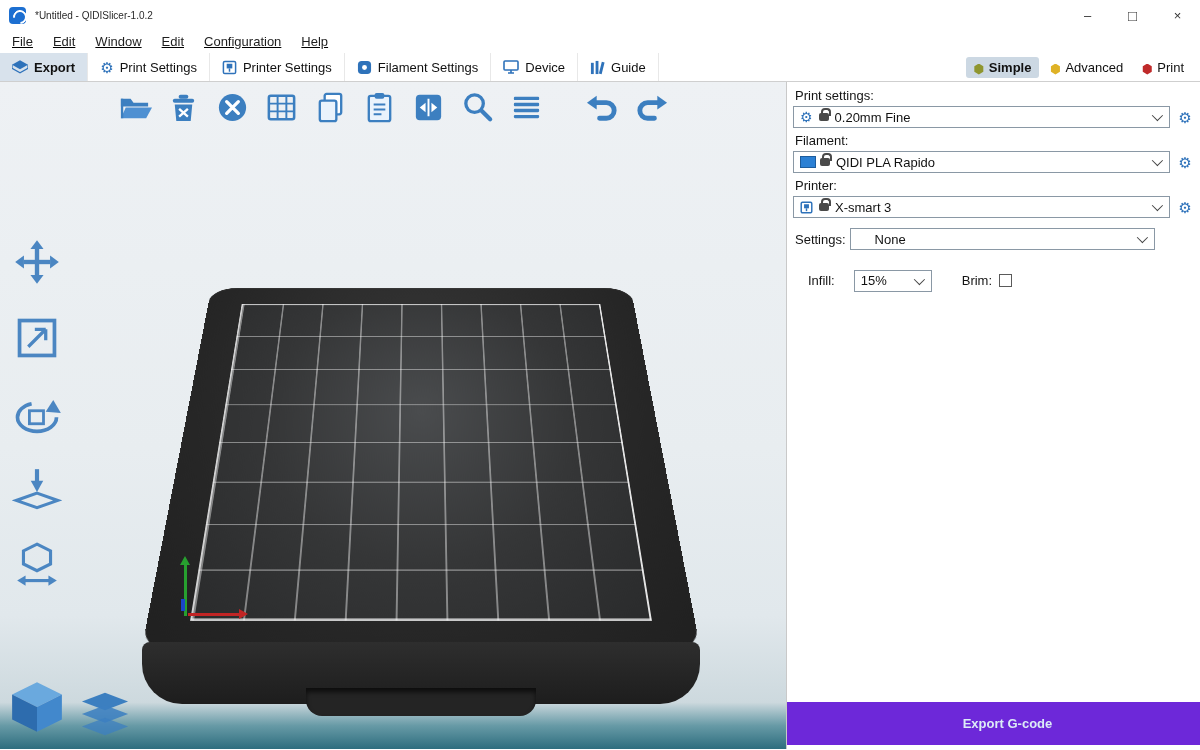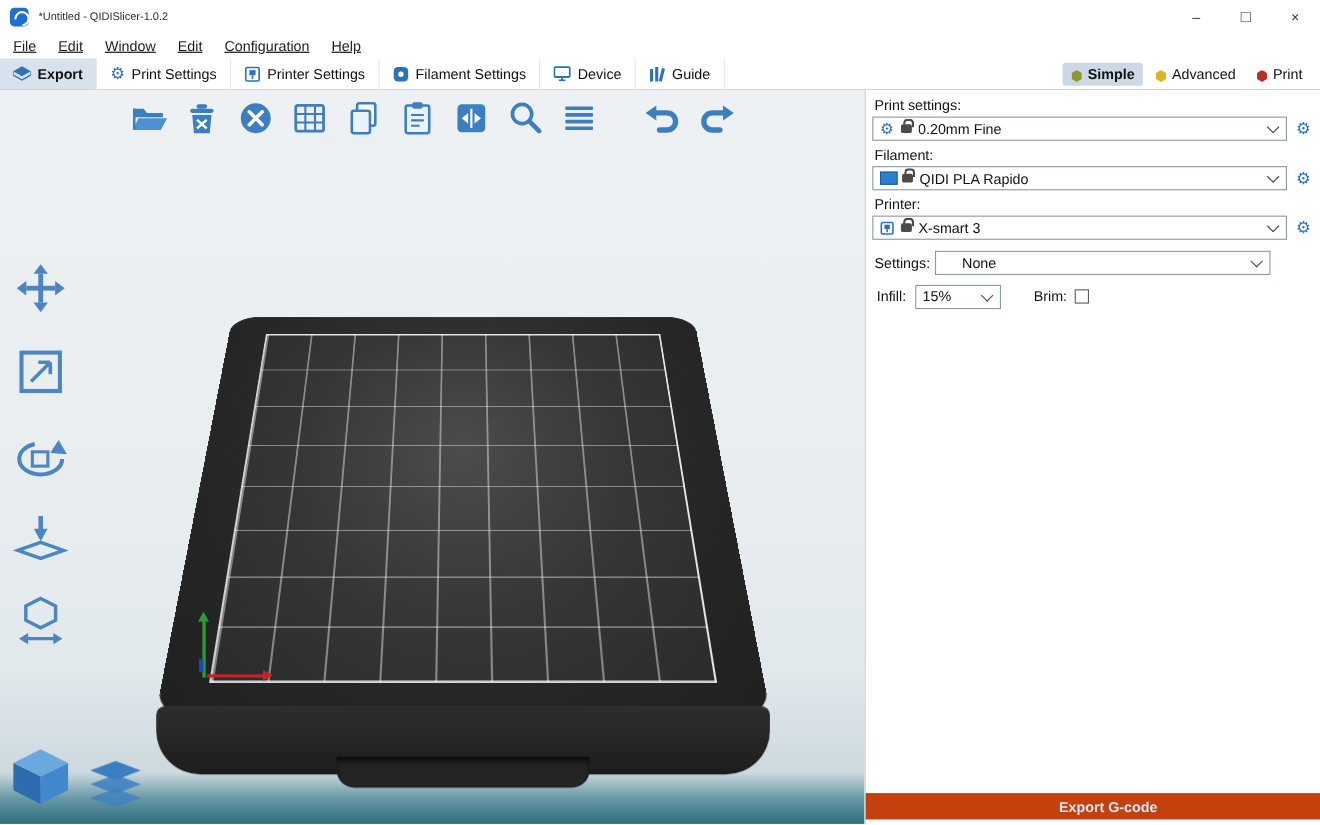--- a/index.html
+++ b/index.html
@@ -104,22 +104,22 @@
   .supports-row .side-label { margin:0 4px 0 2px; }
   .supports-combo { flex:1; margin-right:39px; }
   .supports-combo .combo-text { padding-left:18px; }
 
   .infill-row { display:flex; align-items:center; margin-top:8px; }
   .infill-combo { flex:0 0 78px; margin-left:4px;gap:16px; }
   .brim-label { font-size:13px; color:#141414; margin-left:30px; }
   .brim-check { appearance:none; -webkit-appearance:none; width:13px; height:13px; margin:0 0 0 7px;
     border:1px solid #5a5a5a; background:#fff; }
 
-  .export-btn { position:absolute; left:0; right:0; bottom:4px; height:24px;
-    background:#c2410c; color:#dcebf7; font-weight:bold; font-size:13px;
+  .export-btn { position:absolute; left:0; right:0; bottom:4px; height:43px;
+    background:#6d28d9; color:#dcebf7; font-weight:bold; font-size:13px;
     display:flex; align-items:center; justify-content:center;padding-left:28px; }
 </style>
 </head>
 <body>
 
 <div class="titlebar">
   <div class="app-icon"></div>
   <div class="title-text">*Untitled - QIDISlicer-1.0.2</div>
   <div class="win-controls">
     <div class="win-btn">–</div>
@@ -410,21 +410,21 @@
 
     <div class="supports-row">
       <span class="side-label">Settings:</span>
       <div class="combo supports-combo">
         <span class="combo-text">None</span>
         <span class="chev"></span>
       </div>
     </div>
 
     <div class="infill-row">
-      <span class="side-label" style="margin:4px;">Infill:</span>
+      <span class="side-label" style="margin:15px;">Infill:</span>
       <div class="combo infill-combo">
         <span class="combo-text">15%</span>
         <span class="chev"></span>
       </div>
       <span class="brim-label">Brim:</span>
       <input type="checkbox" class="brim-check" style="">
     </div>
 
     <div class="export-btn">Export G-code</div>
   </div>

